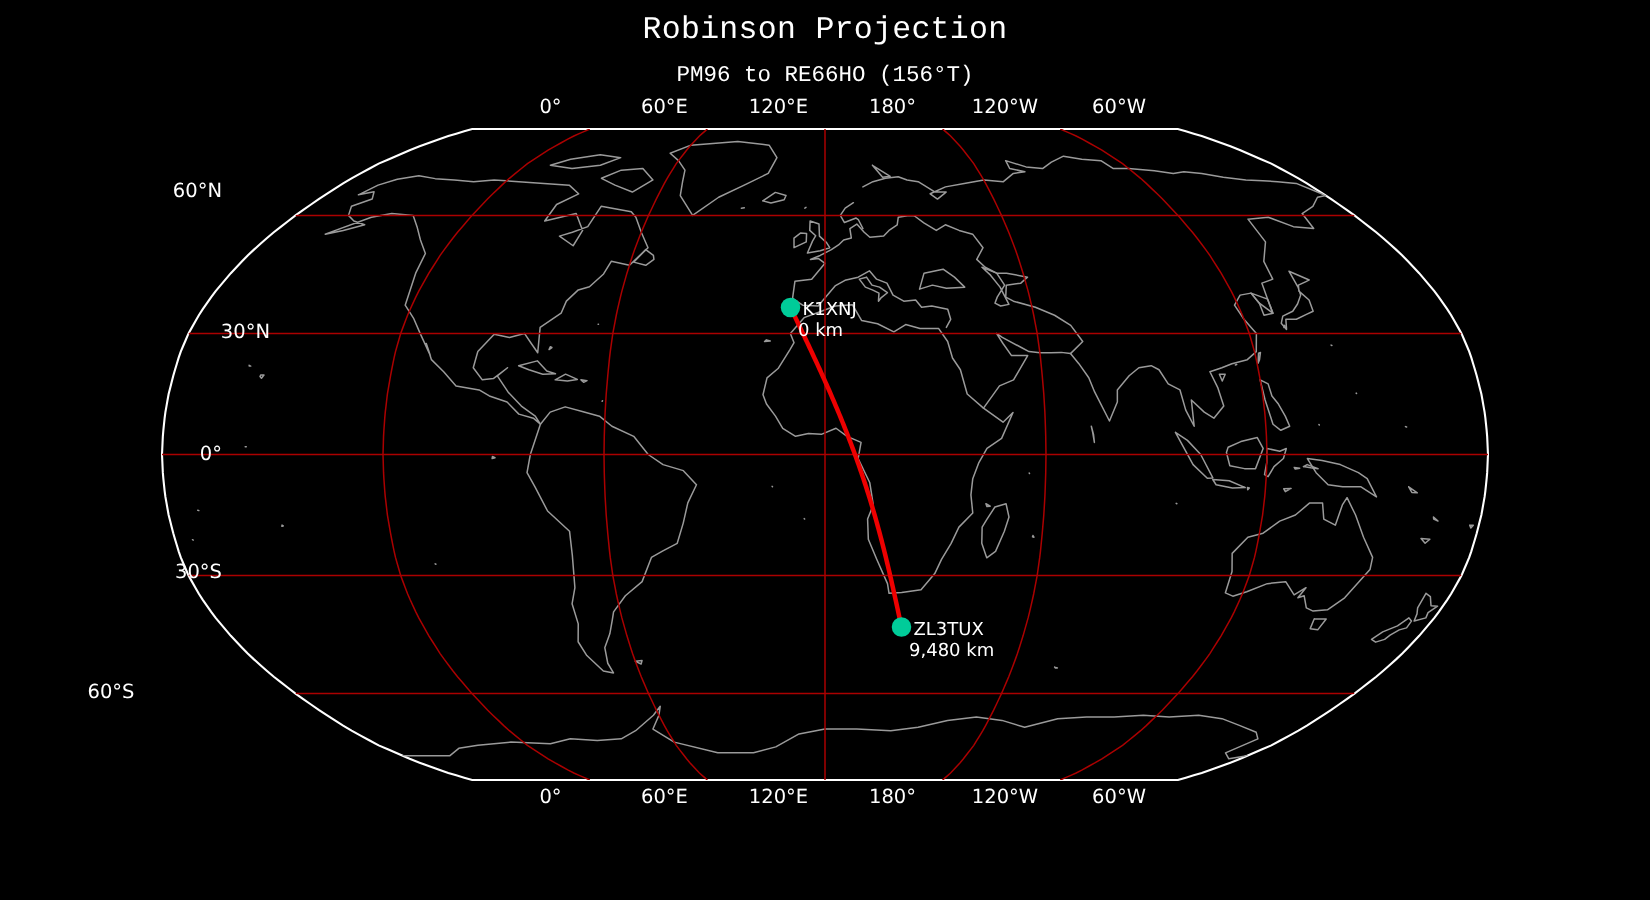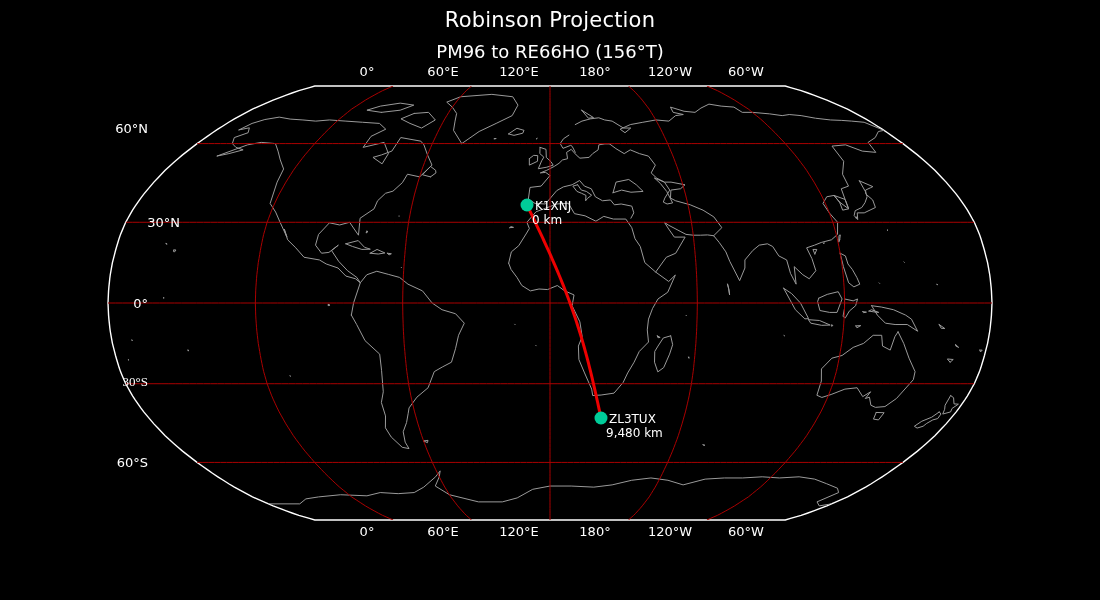--- a/index.html
+++ b/index.html
@@ -1,21 +1,21 @@
 <!DOCTYPE html>
 <html><head>
 <meta charset="utf-8">
 <style>
   html,body{margin:0;padding:0;background:#000;}
   body{width:1100px;height:600px;overflow:hidden;
        font-family:"DejaVu Sans","Liberation Sans",sans-serif;}
   #root{position:relative;width:1100px;height:600px;background:#000;}
-  #titles{position:absolute;left:0;top:0;width:1100px;text-align:center;}
+  #titles{position:absolute;left:0;top:0;width:1100px;text-align:center;font-family:Liberation Mono, monospace;}
   #title{font-size:21px;color:#ffffff;line-height:1;padding-top:10px;letter-spacing:.2px;}
-  #subtitle{font-size:18px;color:#ffffff;line-height:1;padding-top:12px;}
+  #subtitle{font-size:15px;color:#ffffff;line-height:1;padding-top:12px;}
   .lonlab,.latlab{position:absolute;color:#ffffff;font-size:13px;white-space:nowrap;}
   .lonlab{transform:translateX(-50%);}
   .latlab{transform:translateY(-50%);text-align:right;}
   #mapsvg{position:absolute;left:0;top:0;}
   .mk-label{fill:#ffffff;font-size:12px;font-family:"DejaVu Sans","Liberation Sans",sans-serif;}
   .mk-dist{fill:#ffffff;font-size:12px;font-family:"DejaVu Sans","Liberation Sans",sans-serif;}
 </style>
 </head>
 <body>
 
@@ -151,17 +151,17 @@
       <div class="lonlab" style="left: 443px; top: 524px;">60°E</div>
       <div class="lonlab" style="left: 519px; top: 524px;">120°E</div>
       <div class="lonlab" style="left: 595px; top: 524px;">180°</div>
       <div class="lonlab" style="left: 670px; top: 524px;">120°W</div>
       <div class="lonlab" style="left: 746px; top: 524px;">60°W</div>
     </div>
   <div id="latLabels">
       <div class="latlab" style="left: 0px; width: 148px; top: 128px;">60°N</div>
       <div class="latlab" style="left: 0px; width: 148px; top: 222px; margin-left: 32px;">30°N</div>
       <div class="latlab" style="left: 0px; width: 148px; top: 303px;">0°</div>
-      <div class="latlab" style="left: 0px; width: 148px; top: 382px; font-family: Liberation Serif, serif;">30°S</div>
-      <div class="latlab" style="left: 0px; width: 148px; top: 462px;">60°S</div>
+      <div class="latlab" style="left: 0px; width: 148px; top: 382px;">30°S</div>
+      <div class="latlab" style="left: 0px; width: 148px; top: 462px; text-align: center;">60°S</div>
     </div>
 
 </div>
 
 </body></html>

